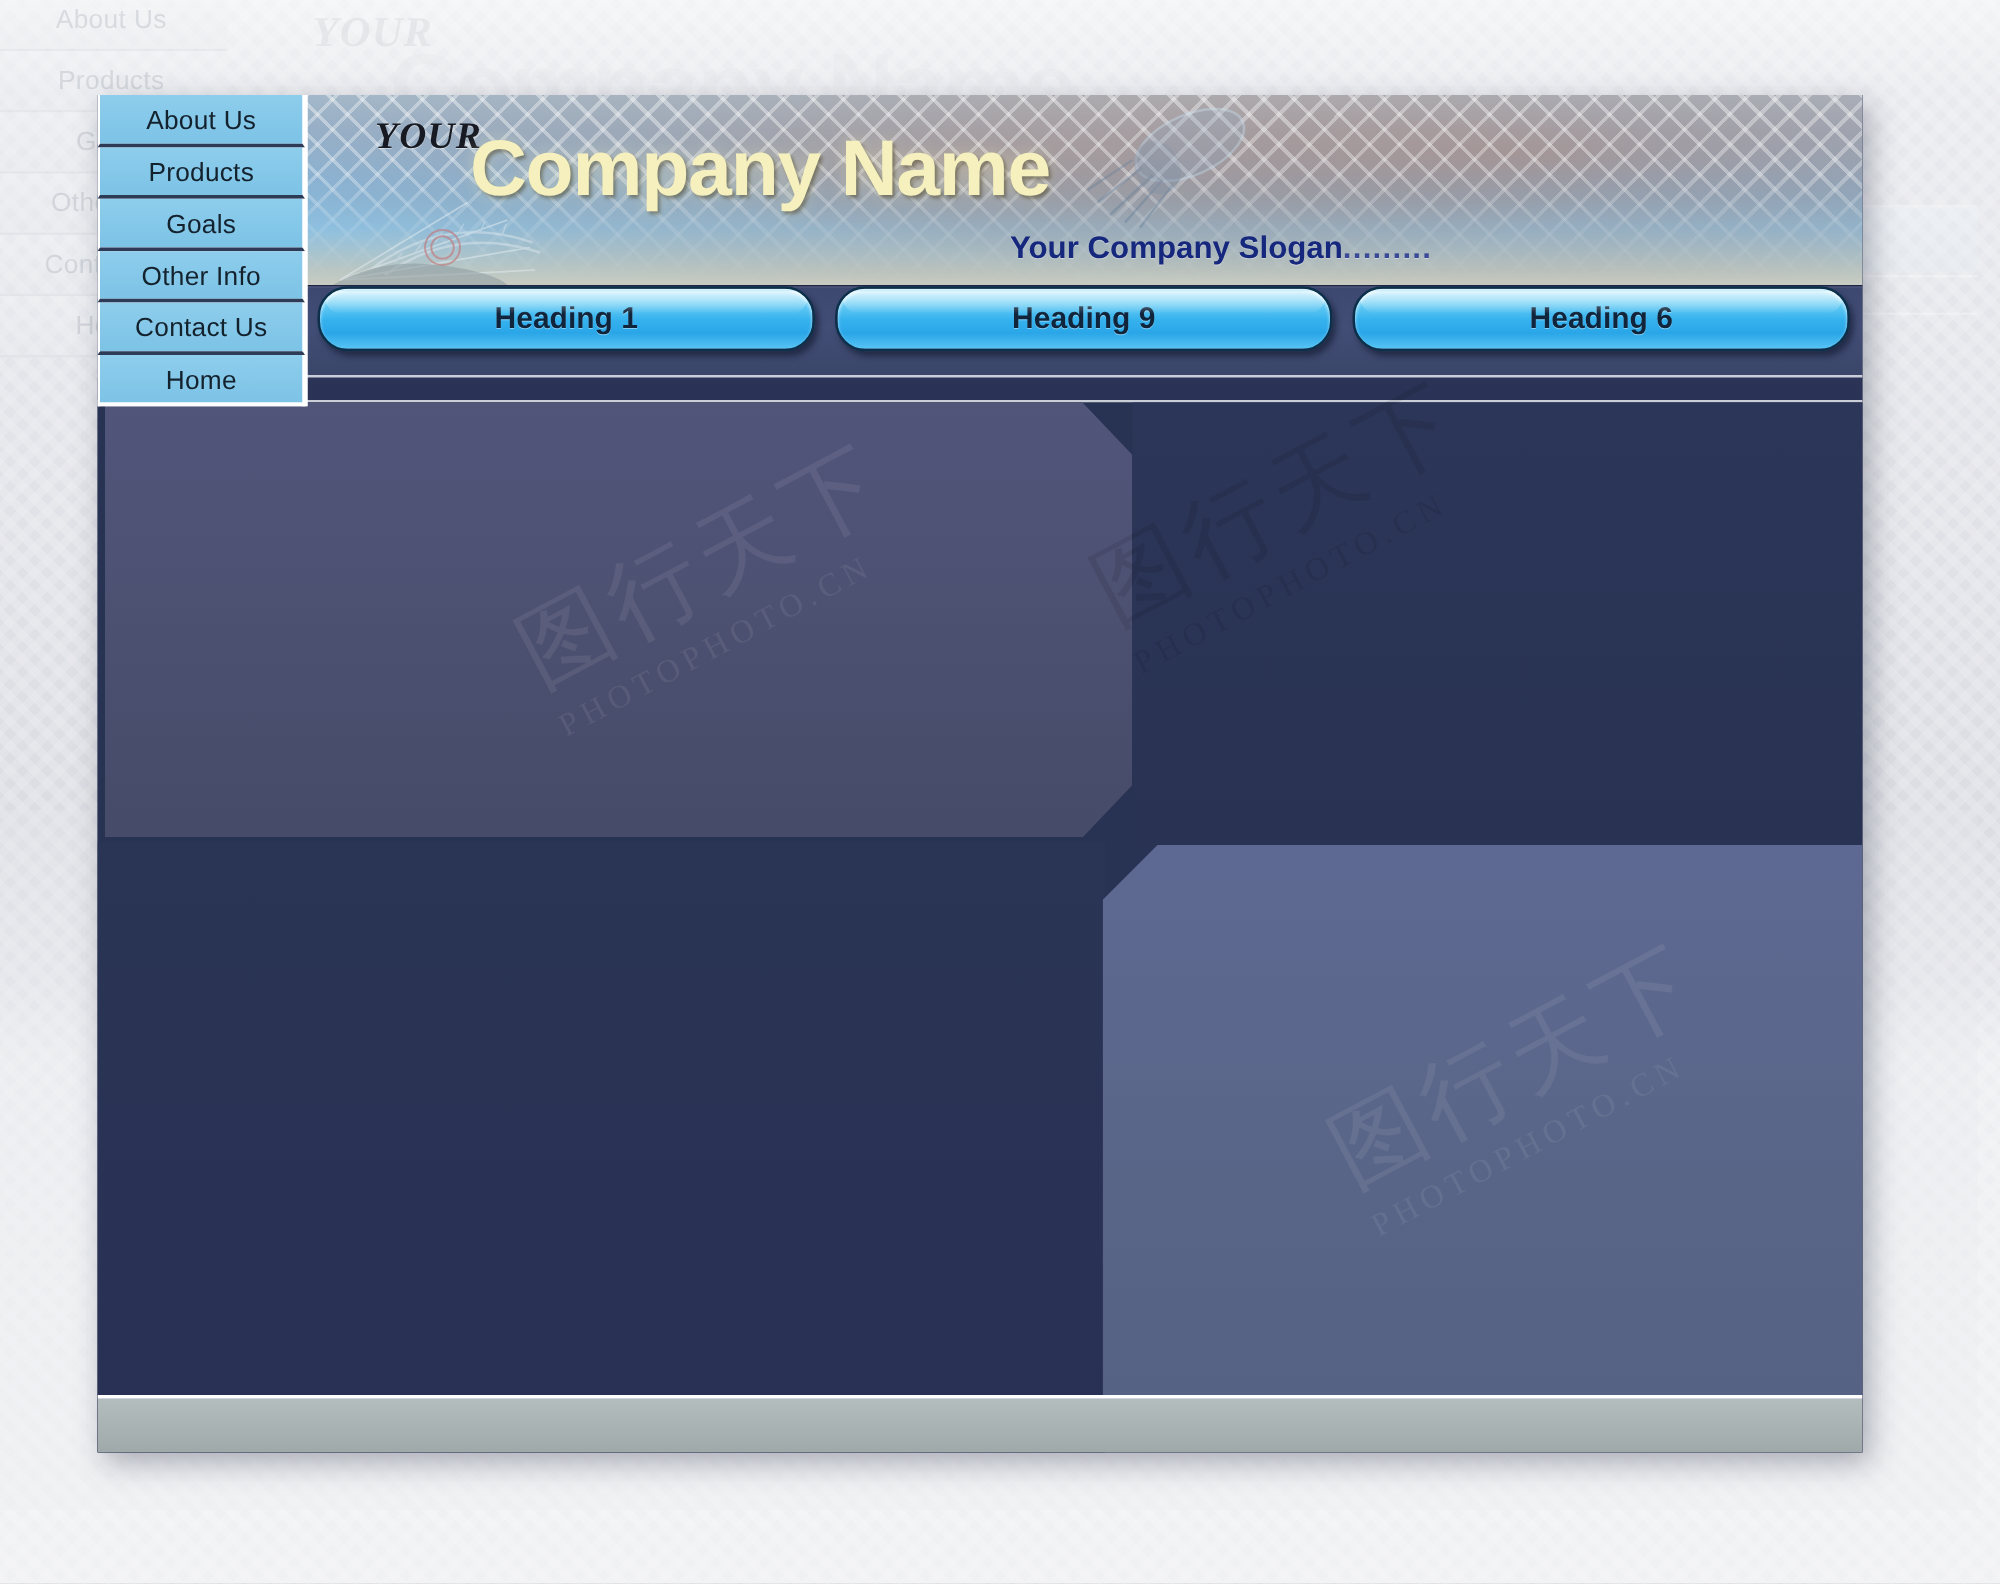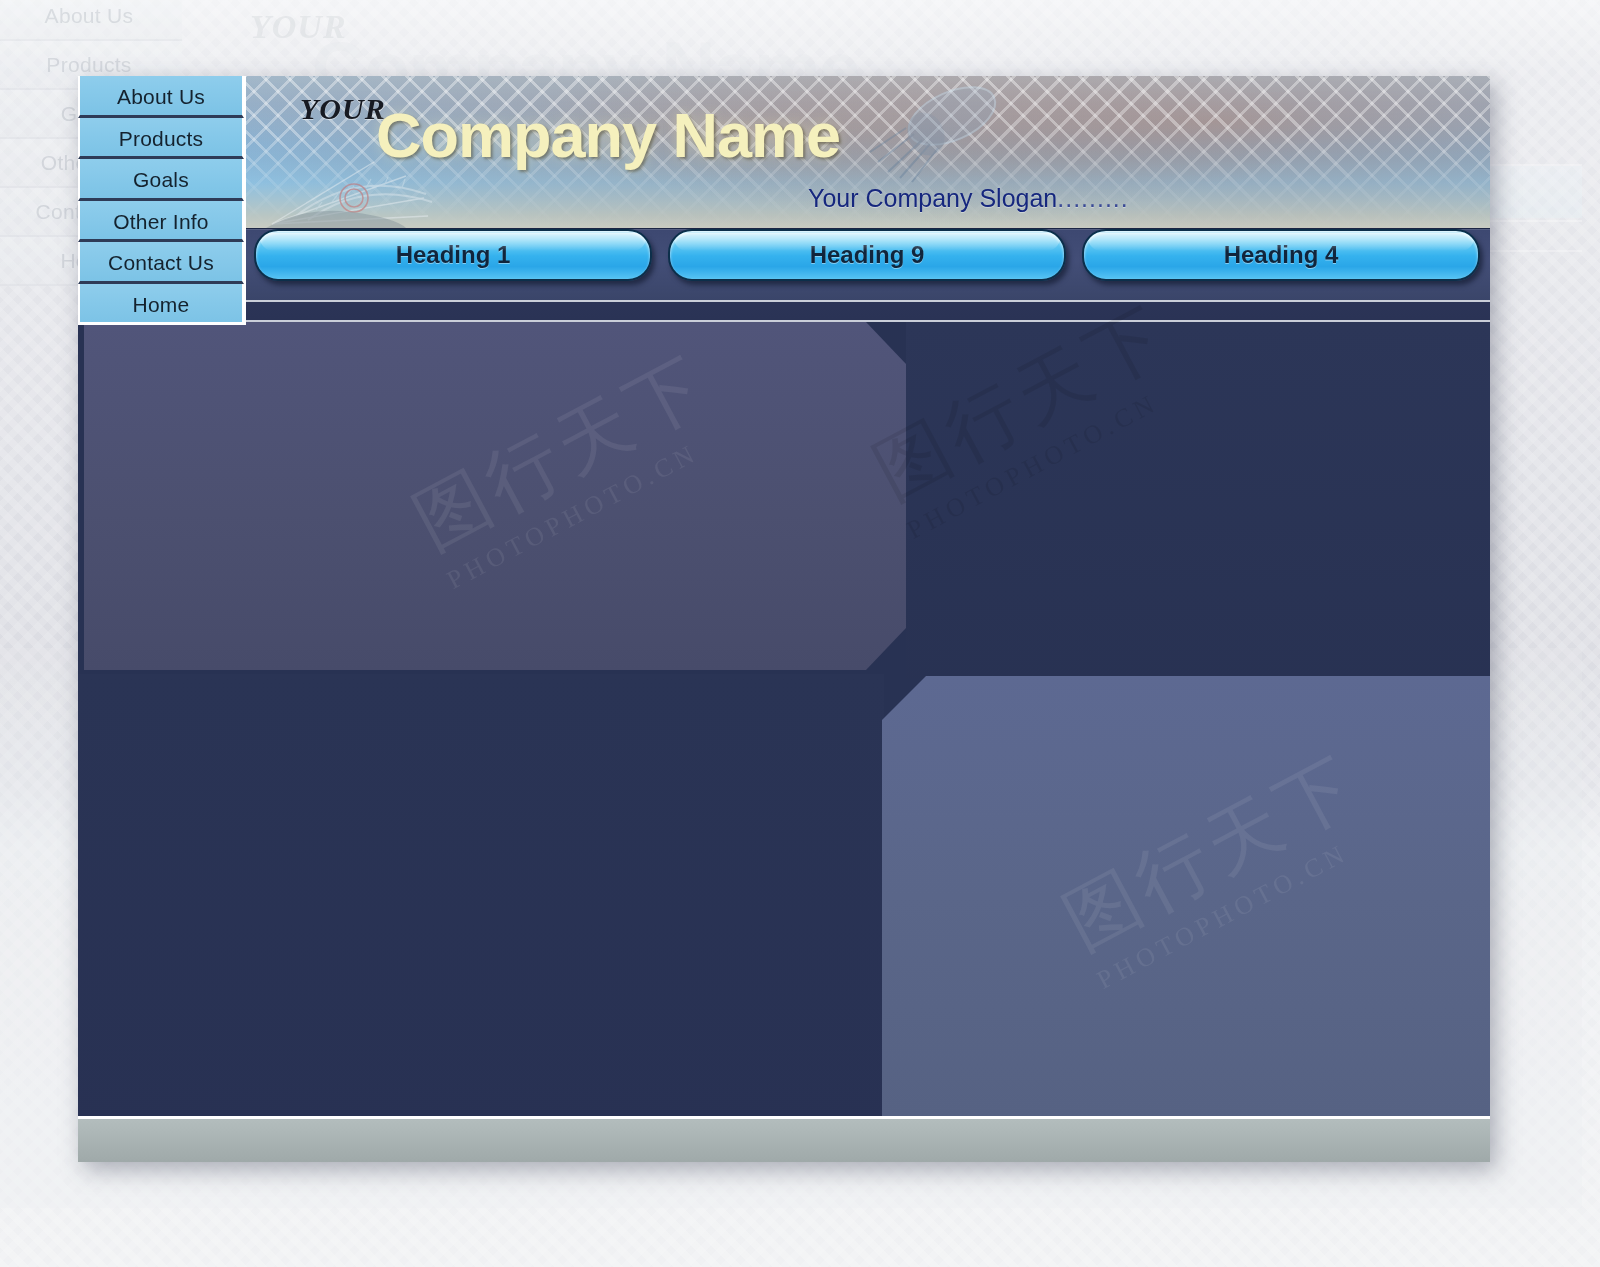--- a/index.html
+++ b/index.html
@@ -105,21 +105,21 @@
     text-shadow:0 1px 0 rgba(255,255,255,.45);
   }
   .hdr-name{
     position:absolute;left:132px;top:28px;
     font-size:63px;font-weight:bold;color:#f5f0bd;letter-spacing:-1px;
     text-shadow:2px 2px 3px rgba(60,50,20,.45), 0 0 14px rgba(255,250,190,.35);
     line-height:1;
   }
   .hdr-slogan{
     position:absolute;left:564px;top:108px;
-    font-size:25px;font-weight:normal;color:#16277e;
+    font-size:25px;font-weight:bold;color:#16277e;
     text-shadow:0 1px 0 rgba(255,255,255,.35);
   }
   .hdr-slogan .dots{color:#3a4a96;letter-spacing:1px;}
 
   
   #navband{
     position:absolute;left:166px;top:152px;width:1246px;height:72px;
     background:linear-gradient(180deg,#3d4871 0%, #434e77 45%, #3a4569 100%);
     border-top:1px solid #1d2645;
   }
@@ -300,21 +300,21 @@
     <div class="hdr-slogan">
       <span>Your Company Slogan</span><span class="dots">.........</span>
     </div>
   </div>
 
   <div id="navband">
     <div class="nbshine"></div>
     <div id="navbtns">
       <div class="navbtn">Heading 1</div>
       <div class="navbtn">Heading 9</div>
-      <div class="navbtn">Heading 4</div>
+      <div class="navbtn">Heading 6</div>
     </div>
   </div>
 
   <div id="seprule"></div>
 
   <div id="sidebar">
     <div class="side-item">About Us</div>
     <div class="side-item">Products</div>
     <div class="side-item">Goals</div>
     <div class="side-item">Other Info</div>

